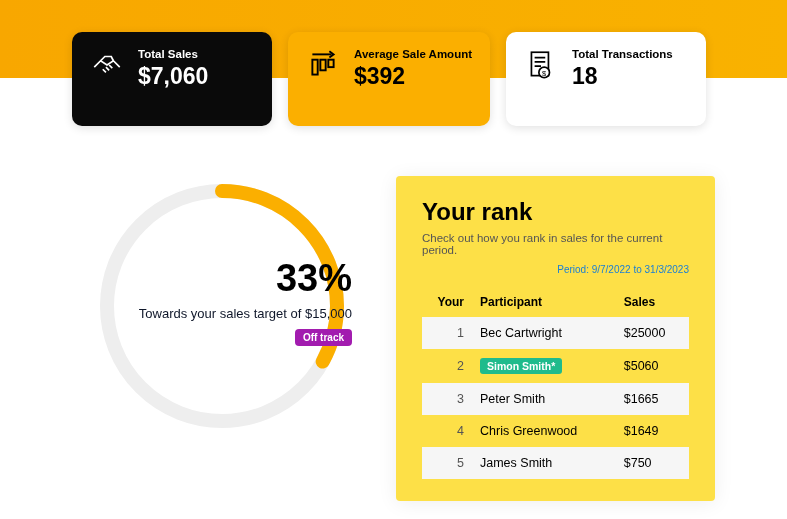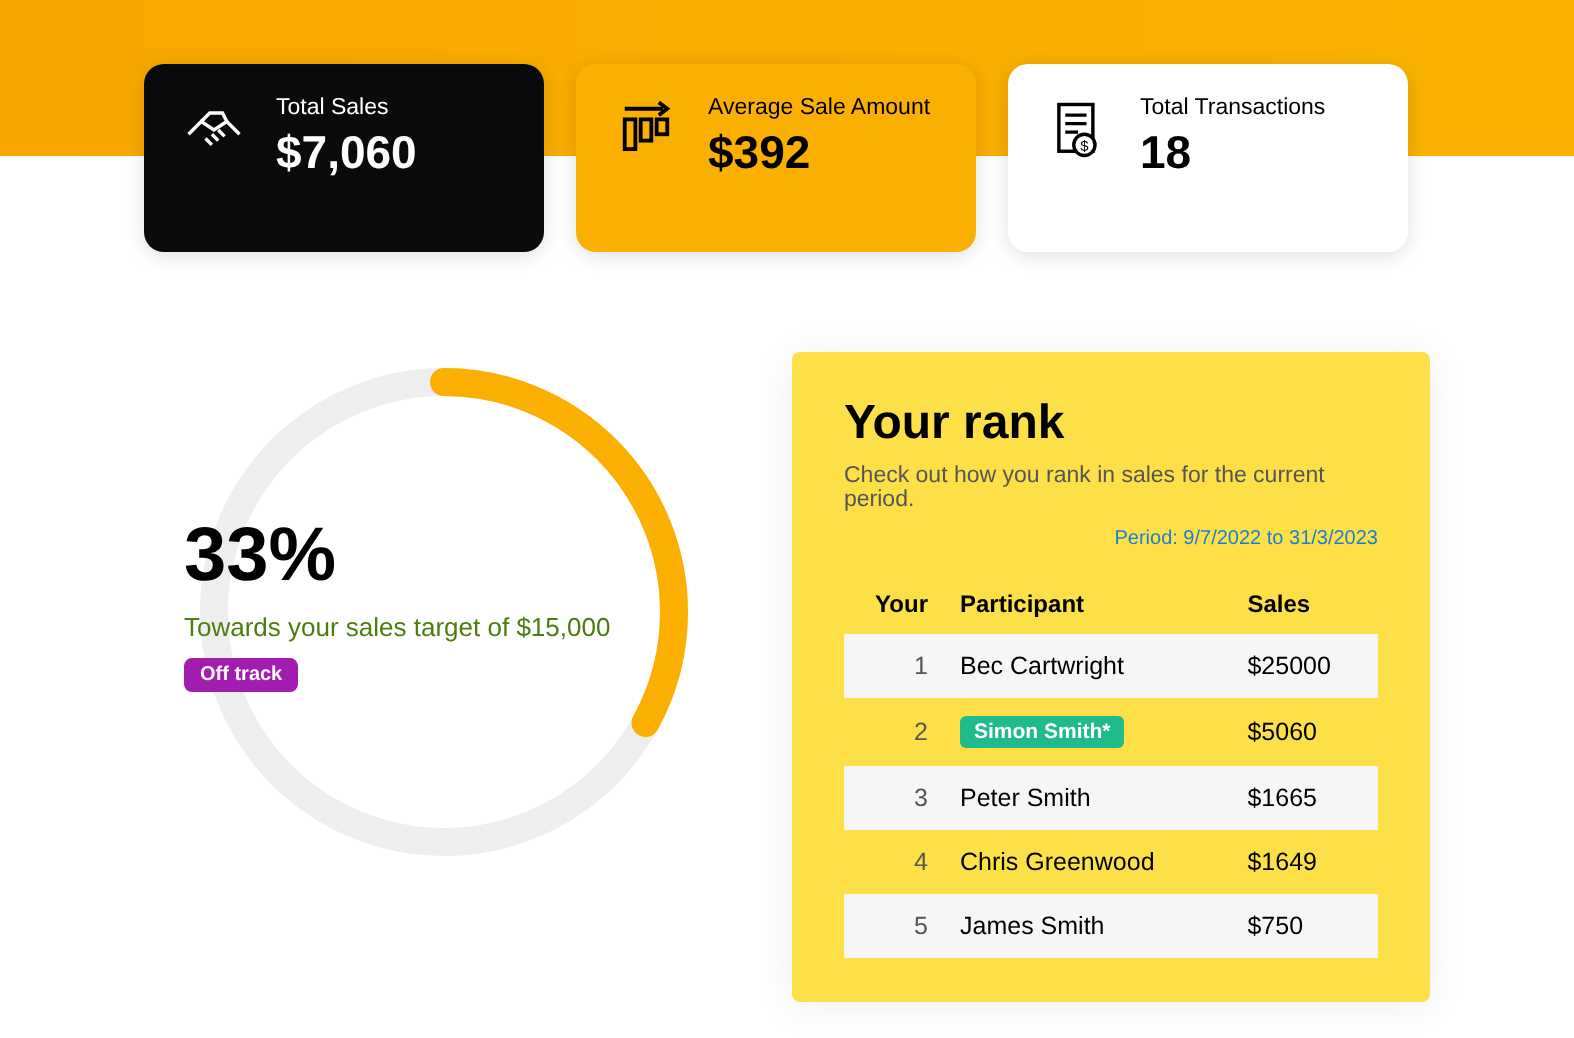--- a/index.html
+++ b/index.html
@@ -5,29 +5,29 @@
     * { margin: 0; padding: 0; box-sizing: border-box; }
     body { font-family: -apple-system, BlinkMacSystemFont, 'Segoe UI', Arial, sans-serif; background: #fff; width: 787px; height: 519px; overflow: hidden; }
     .header-band { background: linear-gradient(90deg, #f8a700 0%, #f9b200 100%); height: 78px; width: 100%; position: absolute; top: 0; left: 0; z-index: 0; }
     .content { position: relative; z-index: 1; padding: 32px 72px 0 72px; }
     .cards { display: flex; gap: 16px; }
     .card { border-radius: 10px; padding: 16px 18px; display: flex; align-items: flex-start; gap: 14px; box-shadow: 0 2px 10px rgba(0,0,0,0.12); min-width: 200px; height: 94px; }
     .card-black { background: #0a0a0a; color: #fff; }
     .card-orange { background: #fbaf00; color: #000; }
     .card-white { background: #fff; color: #000; }
     .card-icon { width: 34px; height: 34px; flex-shrink: 0; display: flex; align-items: center; justify-content: center; }
-    .card-label { font-size: 11.5px; font-weight: 400; margin-bottom: 3px; }
+    .card-label { font-size: 11.5px; font-weight: 700; margin-bottom: 3px; }
     .card-value { font-size: 23px; font-weight: 700; }
     .lower { display: flex; gap: 24px; margin-top: 50px; }
     .progress-wrap { flex: 0 0 300px; display: flex; flex-direction: column; align-items: center; position: relative; }
     .progress-ring { position: relative; width: 260px; height: 260px; }
     .progress-ring svg { transform: rotate(-90deg); }
-    .progress-text { position: absolute; top: 50%; left: 50%; transform: translate(-50%, -55%); text-align: left; width: 100%; }
+    .progress-text { position: absolute; top: 50%; left: 50%; transform: translate(-50%, -55%); text-align: right; width: 100%; }
     .progress-pct { font-size: 38px; font-weight: 800; }
-    .progress-sub { font-size: 13px; margin-top: 6px; color: #4d7c0f; }
+    .progress-sub { font-size: 13px; margin-top: 6px; color: #0f172a; }
     .badge { display: inline-block; background: #a21caf; color: #fff; font-size: 10px; font-weight: 700; padding: 3px 8px; border-radius: 4px; margin-top: 8px; }
     .rank-panel { flex: 1; background: #fde047; border-radius: 4px; padding: 22px 26px; box-shadow: 0 2px 20px rgba(0,0,0,0.07); }
     .rank-title { font-size: 24px; font-weight: 800; margin-bottom: 6px; }
     .rank-sub { font-size: 11.5px; color: #555; margin-bottom: 8px; }
     .rank-period { font-size: 10px; color: #1a7fd4; text-align: right; margin-bottom: 12px; }
     .rank-table { width: 100%; border-collapse: collapse; }
     .rank-table th { font-size: 12px; font-weight: 700; text-align: left; padding: 8px 8px; }
     .rank-table th:first-child { text-align: right; width: 50px; }
     .rank-table td { font-size: 12.5px; padding: 9px 8px; }
     .rank-table td:first-child { text-align: right; color: #555; }

